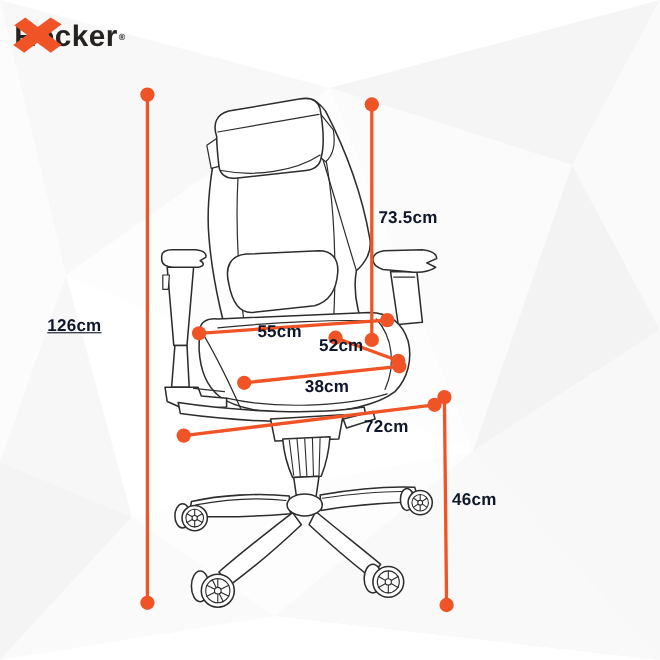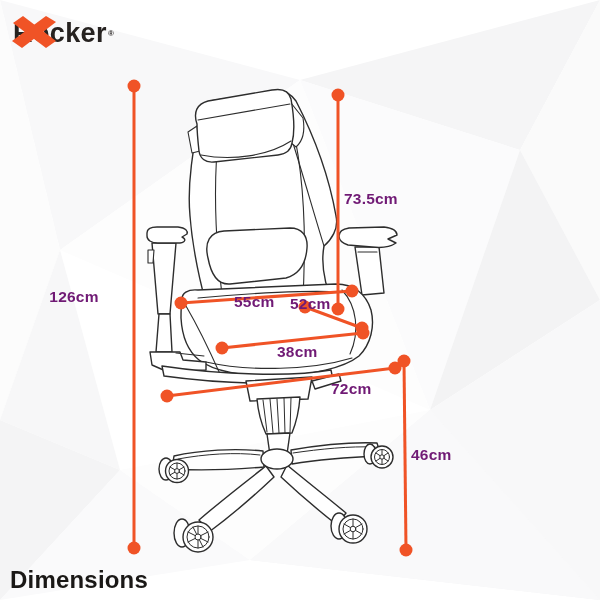--- a/index.html
+++ b/index.html
@@ -2,24 +2,24 @@
 <html><head>
 <meta charset="utf-8">
 <style>
   html,body{margin:0;padding:0;}
   .stage{
     position:relative;width:600px;height:600px;overflow:hidden;
     background:#ffffff;font-family:"Liberation Sans",sans-serif;
   }
   .stage svg{position:absolute;left:0;top:0;}
   .dim-label{
-    position:absolute;font-size:15.5px;font-weight:700;color:#701a75;
+    position:absolute;font-size:15.5px;font-weight:700;color:#0f172a;
     letter-spacing:.2px;white-space:nowrap;
   }
-  .dim-label.right-align{text-align:center;}
+  .dim-label.right-align{text-align:left;text-decoration:underline;}
   .logo{position:absolute;left:11px;top:13px;display:flex;align-items:flex-start;}
   .logo-x{width:46px;height:34px;margin-top:2px;}
   .logo-text{
     font-size:27px;font-weight:700;color:#262220;letter-spacing:.4px;
     line-height:1;margin-left:2px;margin-top:7px;
   }
   .logo-reg{font-size:8px;font-weight:700;color:#262220;vertical-align:6px;margin-left:1px;}
   .page-title{
     position:absolute;left:10px;top:566px;font-size:24px;font-weight:700;
     color:#1a1816;letter-spacing:.2px;
@@ -201,19 +201,18 @@
     <svg class="logo-x" viewBox="0 0 46 34">
       <path d="M2,8 L12,1 L45,26 L35,33 Z" fill="#F05326"></path>
       <path d="M35,1 L45,7 L11,33 L1,26 Z" fill="#F05326"></path>
     </svg>
     <span class="logo-text"><span>Rocker</span><span class="logo-reg">®</span></span>
   </div>
 
   <span class="dim-label right-align" style="left:43px;top:288px;width:62px;">126cm</span>
   <span class="dim-label" style="left:344px;top:190px;">73.5cm</span>
   <span class="dim-label" style="left:234px;top:293px;">55cm</span>
-  <span class="dim-label" style="left:290px;top:295px;">52cm</span>
+  <span class="dim-label" style="left:290px;top:306px;">52cm</span>
   <span class="dim-label" style="left:277px;top:343px;">38cm</span>
   <span class="dim-label" style="left:331px;top:380px;text-align:right;">72cm</span>
   <span class="dim-label" style="left:411px;top:446px;">46cm</span>
 
-  <div class="page-title">Dimensions</div>
 </div>
 
 </body></html>

